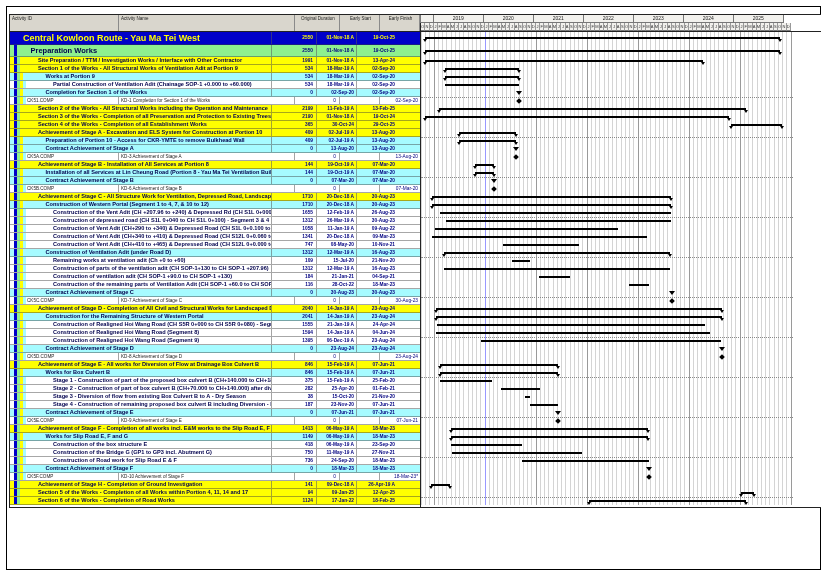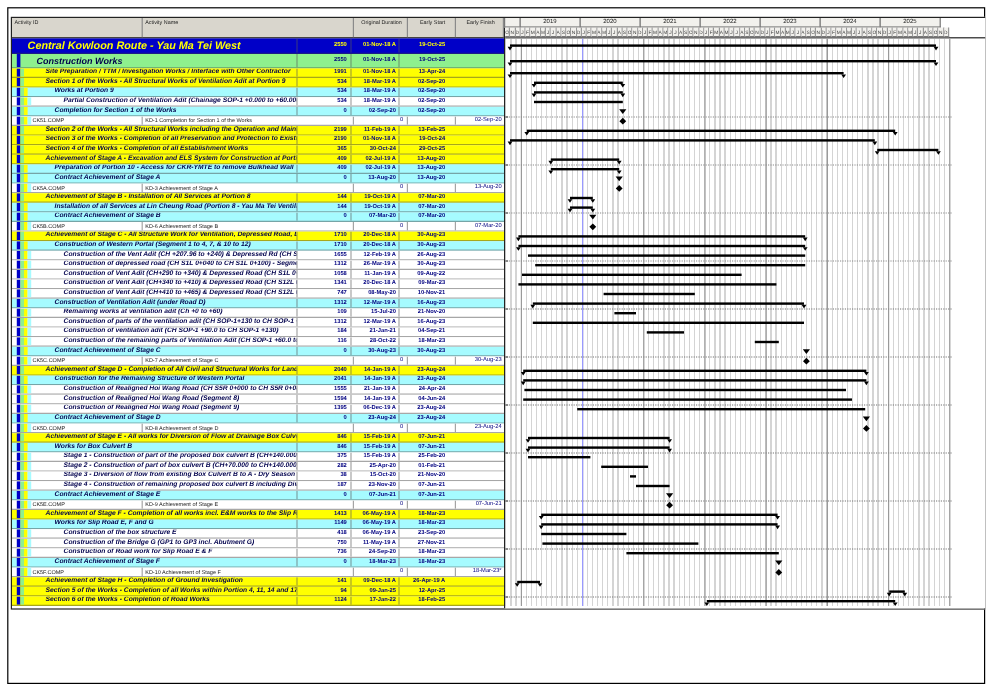--- a/index.html
+++ b/index.html
@@ -12,21 +12,21 @@
   .thead .hc{box-sizing:border-box;border-right:1px solid #8a8a8a;font-size:4.5px;color:#222;
              padding:1px 0 0 2px;overflow:hidden;white-space:nowrap;}
   .hc.c-id{width:109px;} .hc.c-name{width:176px;} .hc.c-dur{width:45px;text-align:center;}
   .hc.c-es{width:40px;text-align:center;} .hc.c-ef{width:40px;text-align:center;}
   .hc.c-gantt{flex:1;border-right:none;background:#e9e7e1;padding:0;}
   .tbody{position:relative;}
   .trow{display:flex;width:410px;box-sizing:border-box;position:relative;overflow:hidden;
         border-bottom:1px solid rgba(60,60,60,.45);}
   .trow .cell{box-sizing:border-box;border-right:1px solid rgba(90,90,90,.55);overflow:hidden;
               white-space:nowrap;height:100%;}
-  .merged{width:238px;font-style:italic;} .cid{width:109px;} .cname{width:176px;}
+  .merged{width:262px;} .cid{width:109px;} .cname{width:176px;}
   .cdur{width:45px;text-align:right;padding-right:3px;}
   .ces{width:40px;text-align:right;padding-right:2px;}
   .cef{width:40px;text-align:right;padding-right:2px;}
   .stripe{position:absolute;top:0;bottom:0;width:3px;}
   .num{font-size:4.8px;color:#000080;line-height:inherit;}
   .r-l0{height:13px;line-height:12px;font-size:9px;font-weight:bold;}
   .r-l1{height:12px;line-height:11px;font-size:7.5px;font-weight:bold;}
   .r-sm{height:8px;line-height:7px;font-size:5.6px;font-weight:bold;}
   .r-act{height:8px;line-height:7px;font-size:4.6px;font-weight:normal;color:#222;}
   
@@ -70,21 +70,21 @@
 
       <div class="tbody" id="tbody">
           <div class="trow r-l0" style="height: 13px; background: rgb(0, 0, 200);">
             <div class="cell merged" style="padding-left:13px;color:#ffff00">Central Kowloon Route - Yau Ma Tei West</div>
             <div class="cell cdur num" style="color:#ffff00">2550</div>
             <div class="cell ces num" style="color:#ffff00">01-Nov-18 A</div>
             <div class="cell cef num" style="color:#ffff00;border-right:none">19-Oct-25</div>
           </div>
           <div class="trow r-l1" style="height: 12px; background: rgb(142, 240, 142);">
             <div class="stripe" style="left:4px;background:#0000c8"></div>
-            <div class="cell merged" style="padding-left:20.5px;color:#00004d">Construction Works</div>
+            <div class="cell merged" style="padding-left:20.5px;color:#00004d">Preparation Works</div>
             <div class="cell cdur num" style="color:#000080">2550</div>
             <div class="cell ces num" style="color:#000080">01-Nov-18 A</div>
             <div class="cell cef num" style="color:#000080;border-right:none">19-Oct-25</div>
           </div>
           <div class="trow r-sm" style="height: 8px; background: rgb(255, 255, 0);">
             <div class="stripe" style="left:4px;background:#0000c8"></div>
             <div class="stripe" style="left:7px;background:#8ef08e"></div>
             <div class="cell merged" style="padding-left:28px;color:#00004d">Site Preparation / TTM / Investigation Works / Interface with Other Contractor</div>
             <div class="cell cdur num" style="color:#000080">1991</div>
             <div class="cell ces num" style="color:#000080">01-Nov-18 A</div>

